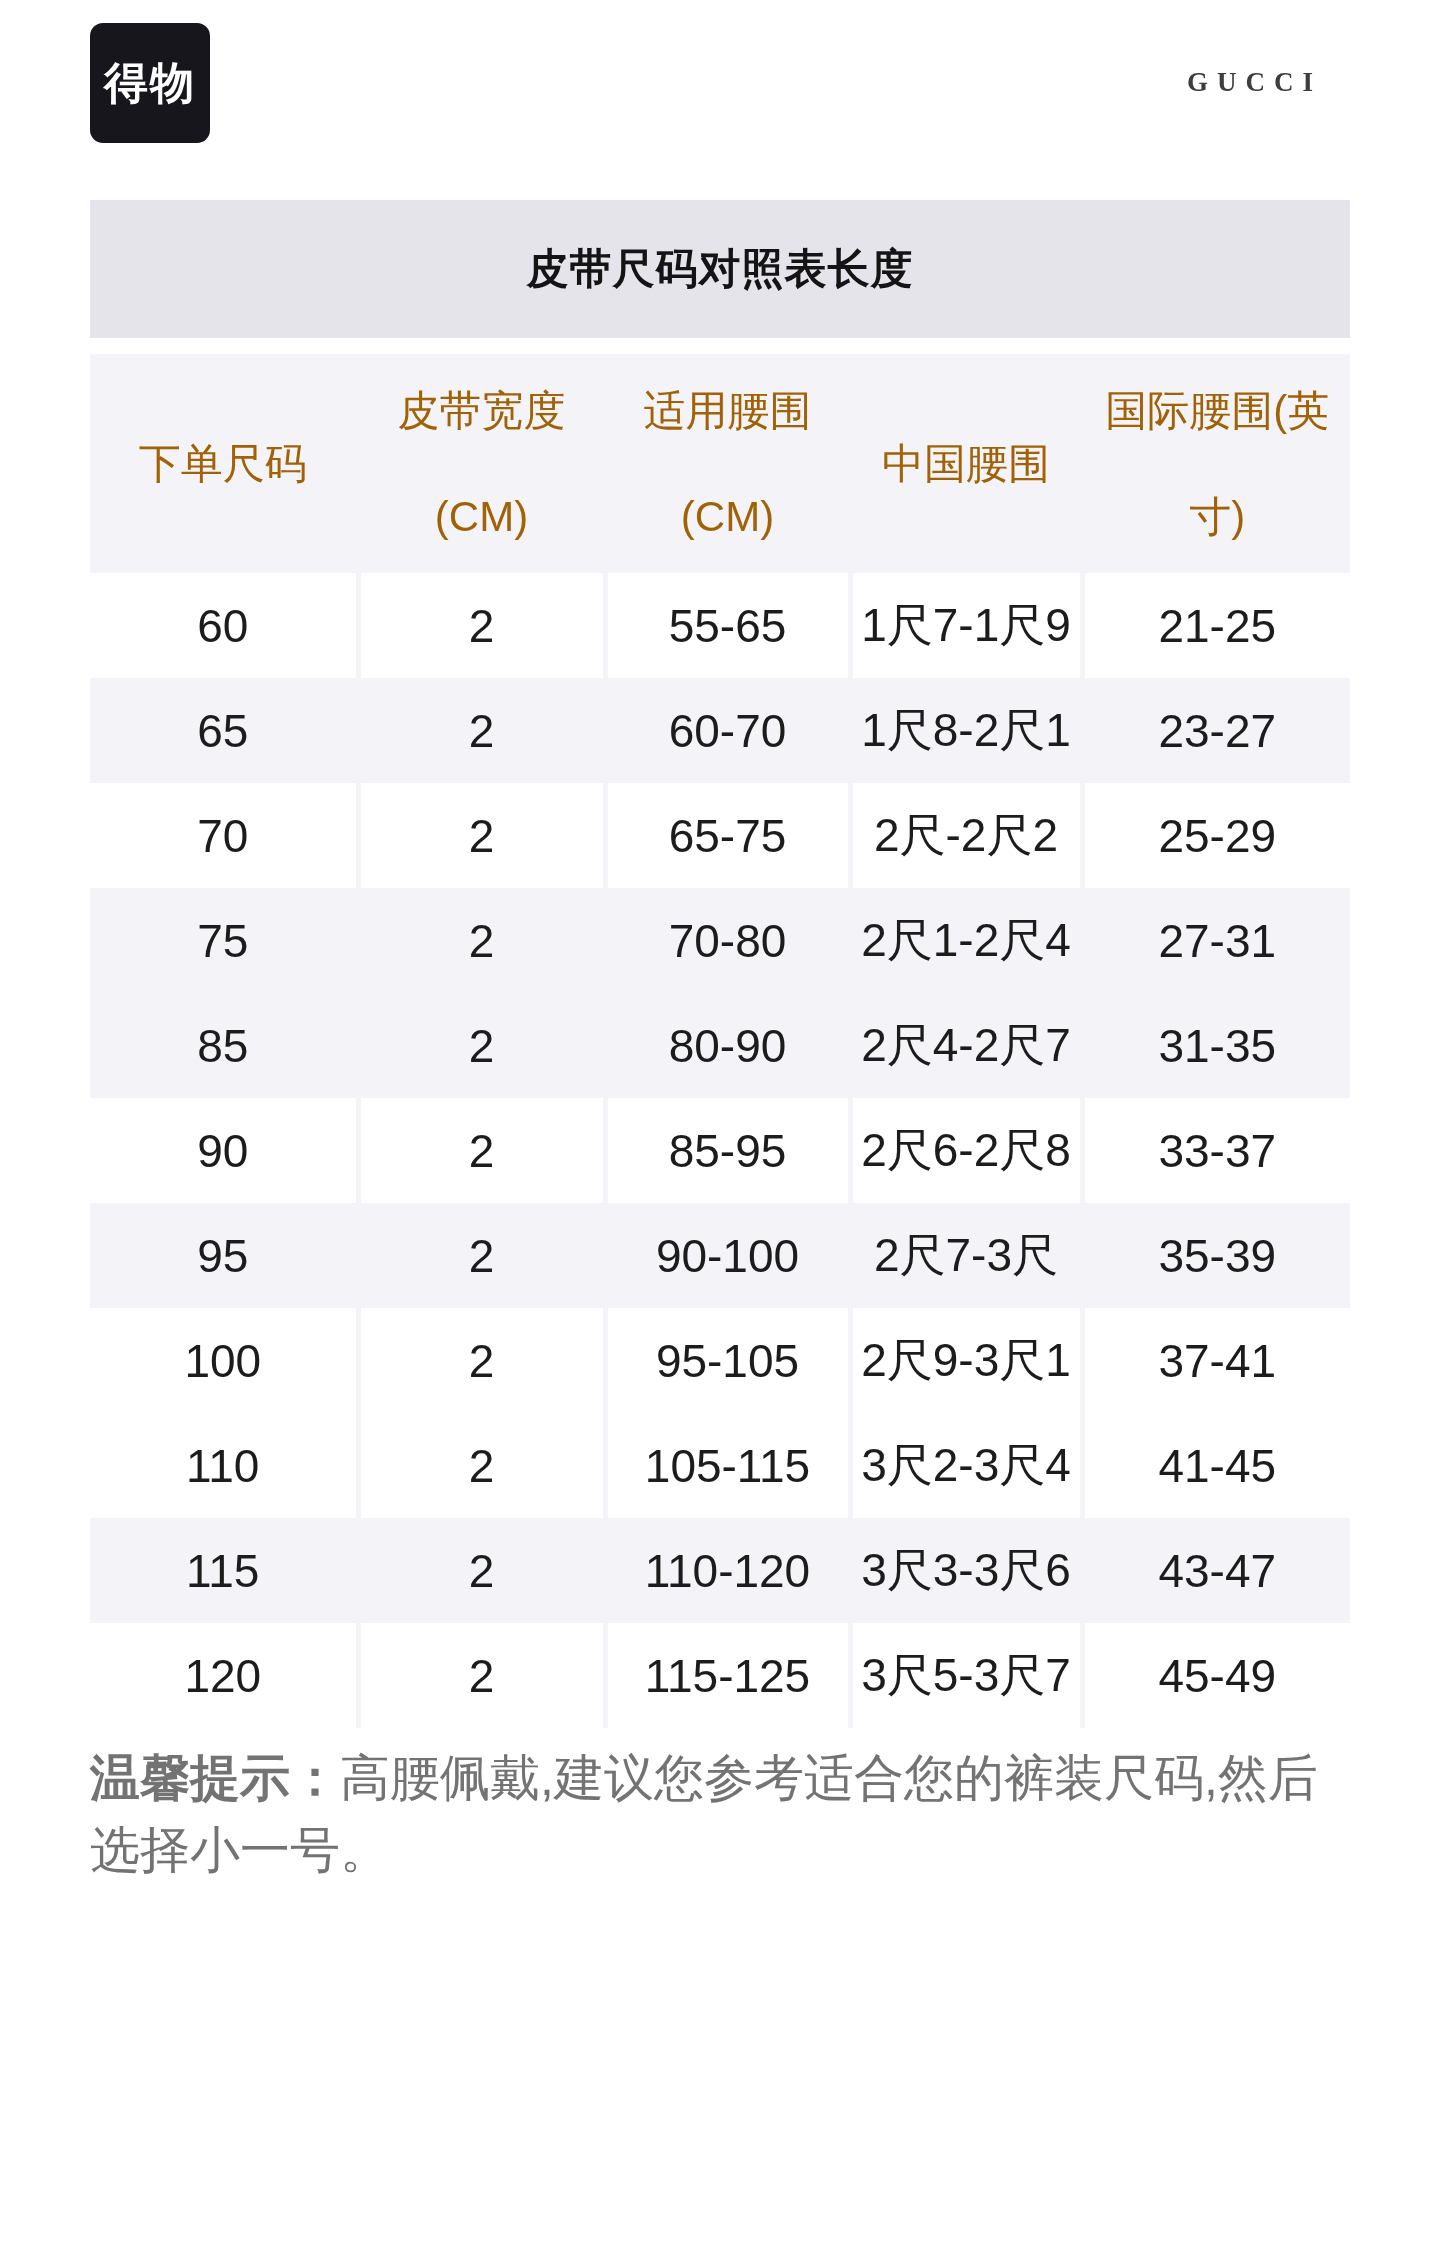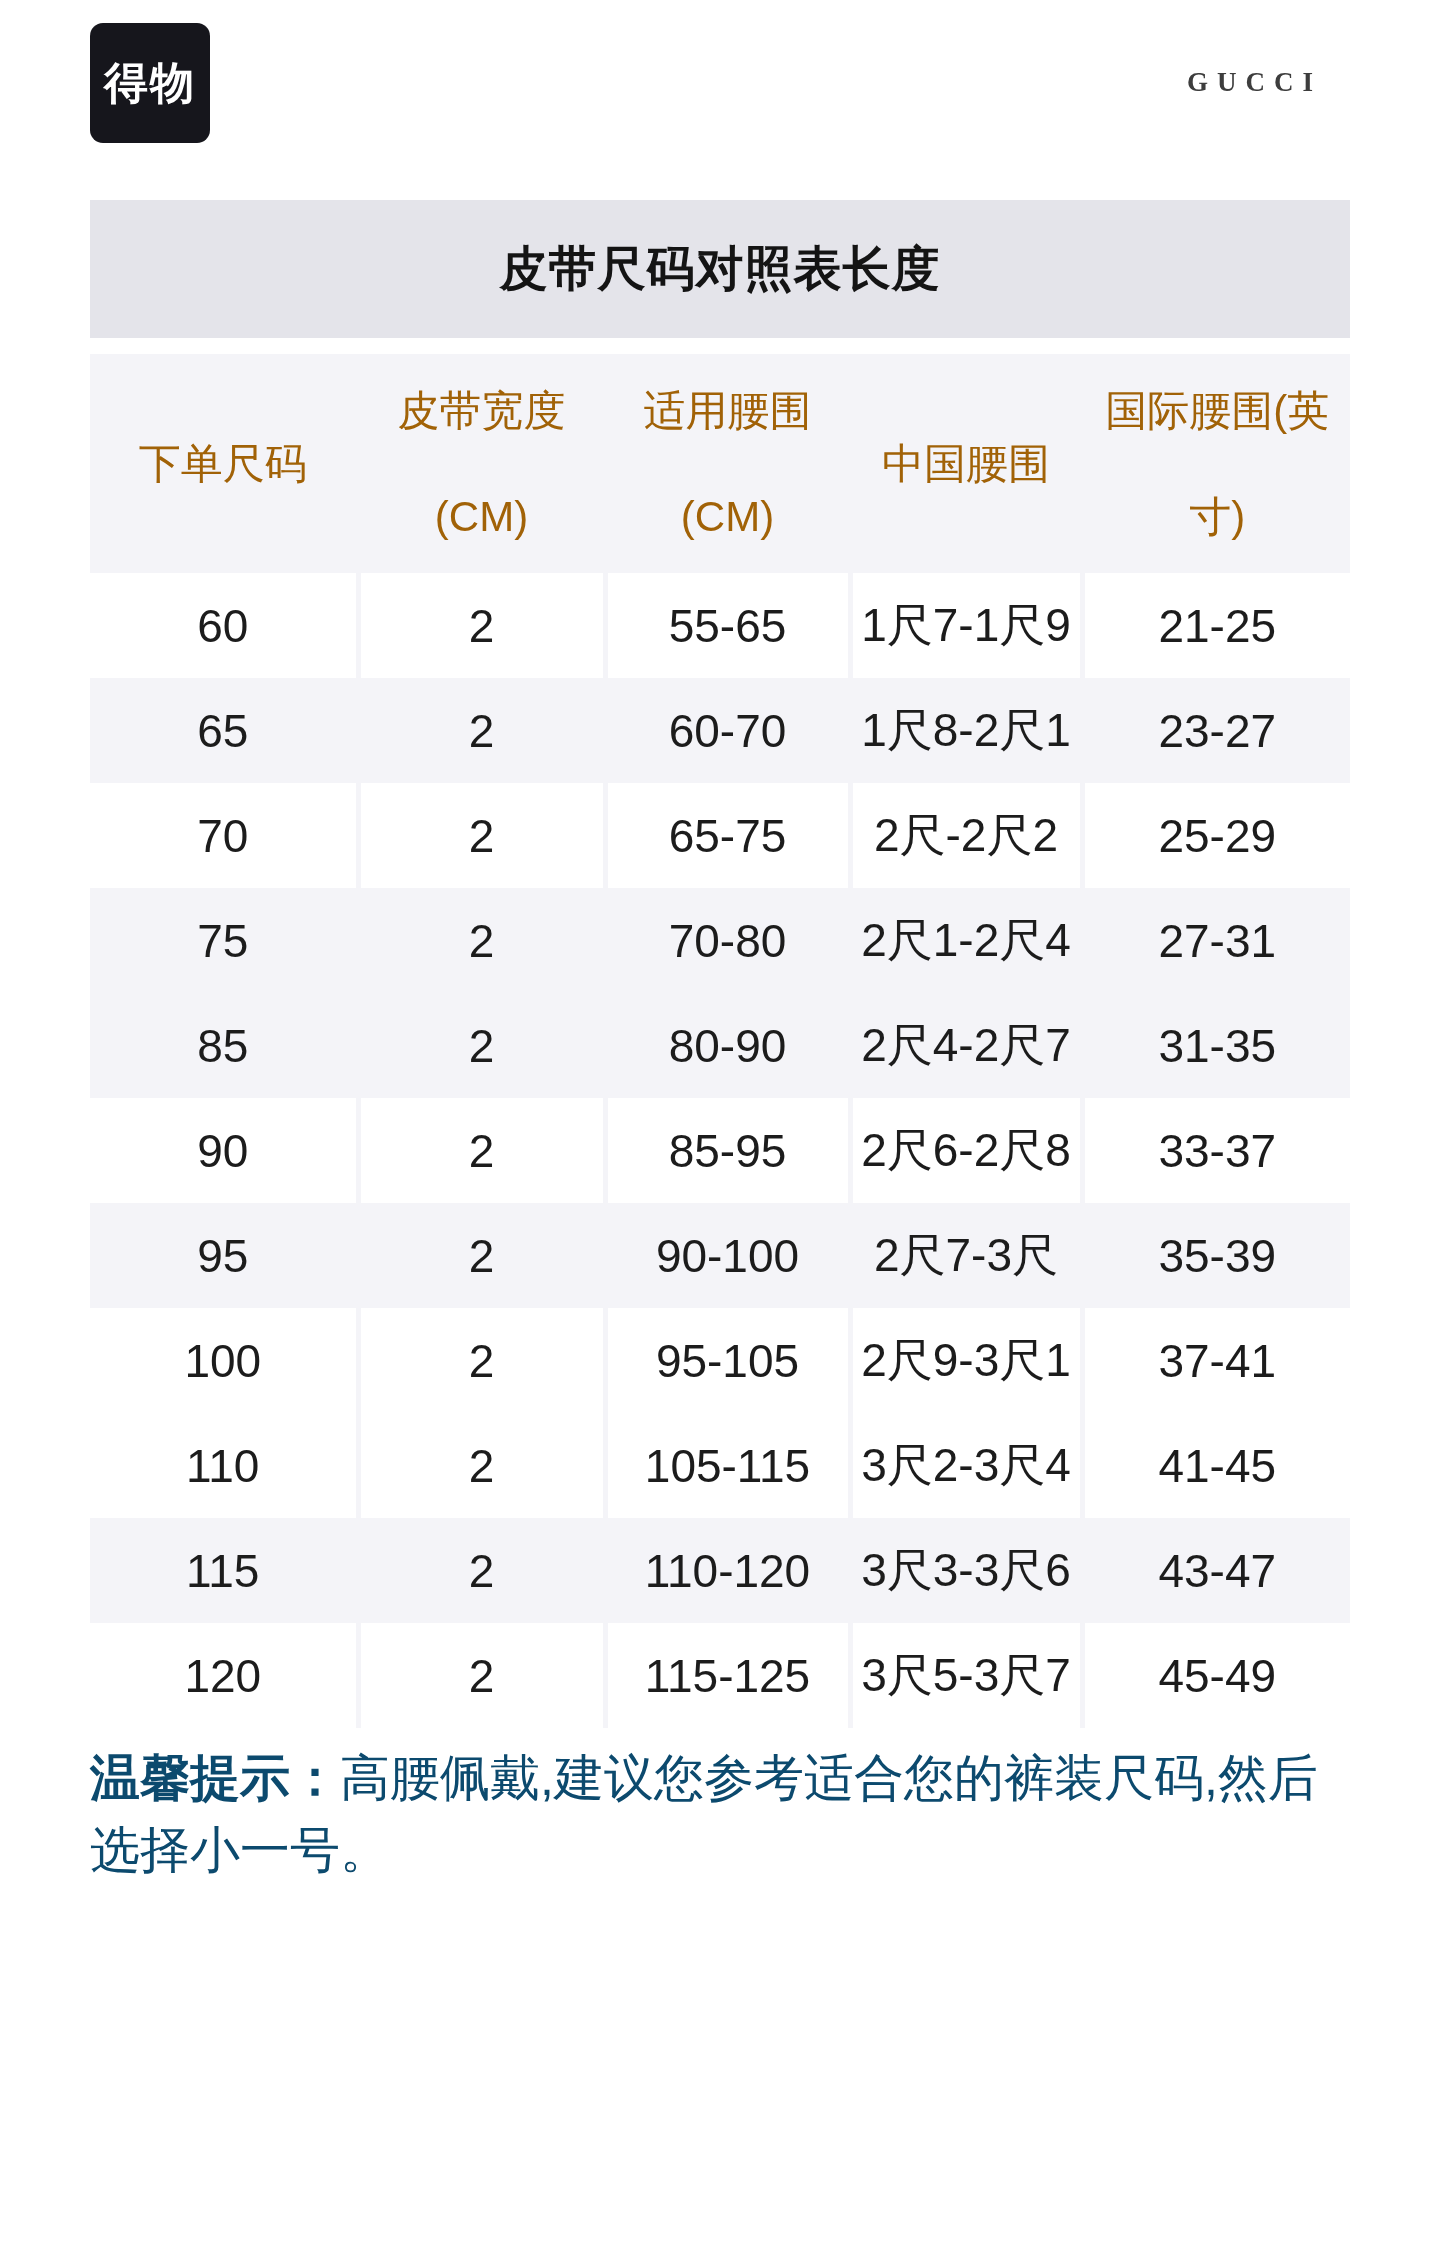--- a/index.html
+++ b/index.html
@@ -25,21 +25,21 @@
   .brand{
     position:absolute;right:28px;top:44px;
     font-family:"Liberation Serif","DejaVu Serif",serif;
     font-size:27px;font-weight:700;letter-spacing:9px;color:var(--brand_text,#3d3d3d);
   }
 
   
   .banner{
     margin:57px 90px 0;height:138px;background:var(--banner_bg,#e4e4ea);
     display:flex;align-items:center;justify-content:center;
-    font-size:48px;font-weight:600;color:#141414;letter-spacing:1px;
+    font-size:42px;font-weight:600;color:#141414;letter-spacing:1px;
   }
 
   
   table.size-table{
     margin:16px 90px 0;width:1260px;table-layout:fixed;
     border-collapse:collapse;background:var(--table_bg,#f4f4f8);
   }
   .size-table th,.size-table td{
     text-align:center;vertical-align:middle;padding:0;font-weight:400;
   }
@@ -47,21 +47,21 @@
   .size-table td:not(:last-child){border-right:5px solid var(--table_bg,#f4f4f8);}
   .size-table thead tr{height:219px;}
   .size-table th{font-size:42px;color:#a16207;}
   .hline{line-height:106px;}
   .hline:empty{display:none;}
   .size-table tbody tr{height:105px;}
   .size-table td{font-size:46px;color:#1c1c1c;}
   .size-table tbody tr.white td{background:var(--cell_white,#ffffff);}
 
   
-  .note{margin:14px 90px 0;font-size:50px;line-height:72px;color:#0c4a6e;}
+  .note{margin:14px 90px 0;font-size:50px;line-height:72px;color:#737373;}
   .note strong{font-weight:700;}
 </style>
 </head>
 <body>
 
 <div class="page">
 
   <div class="top">
     <div class="logo">
       <span>得物</span>

